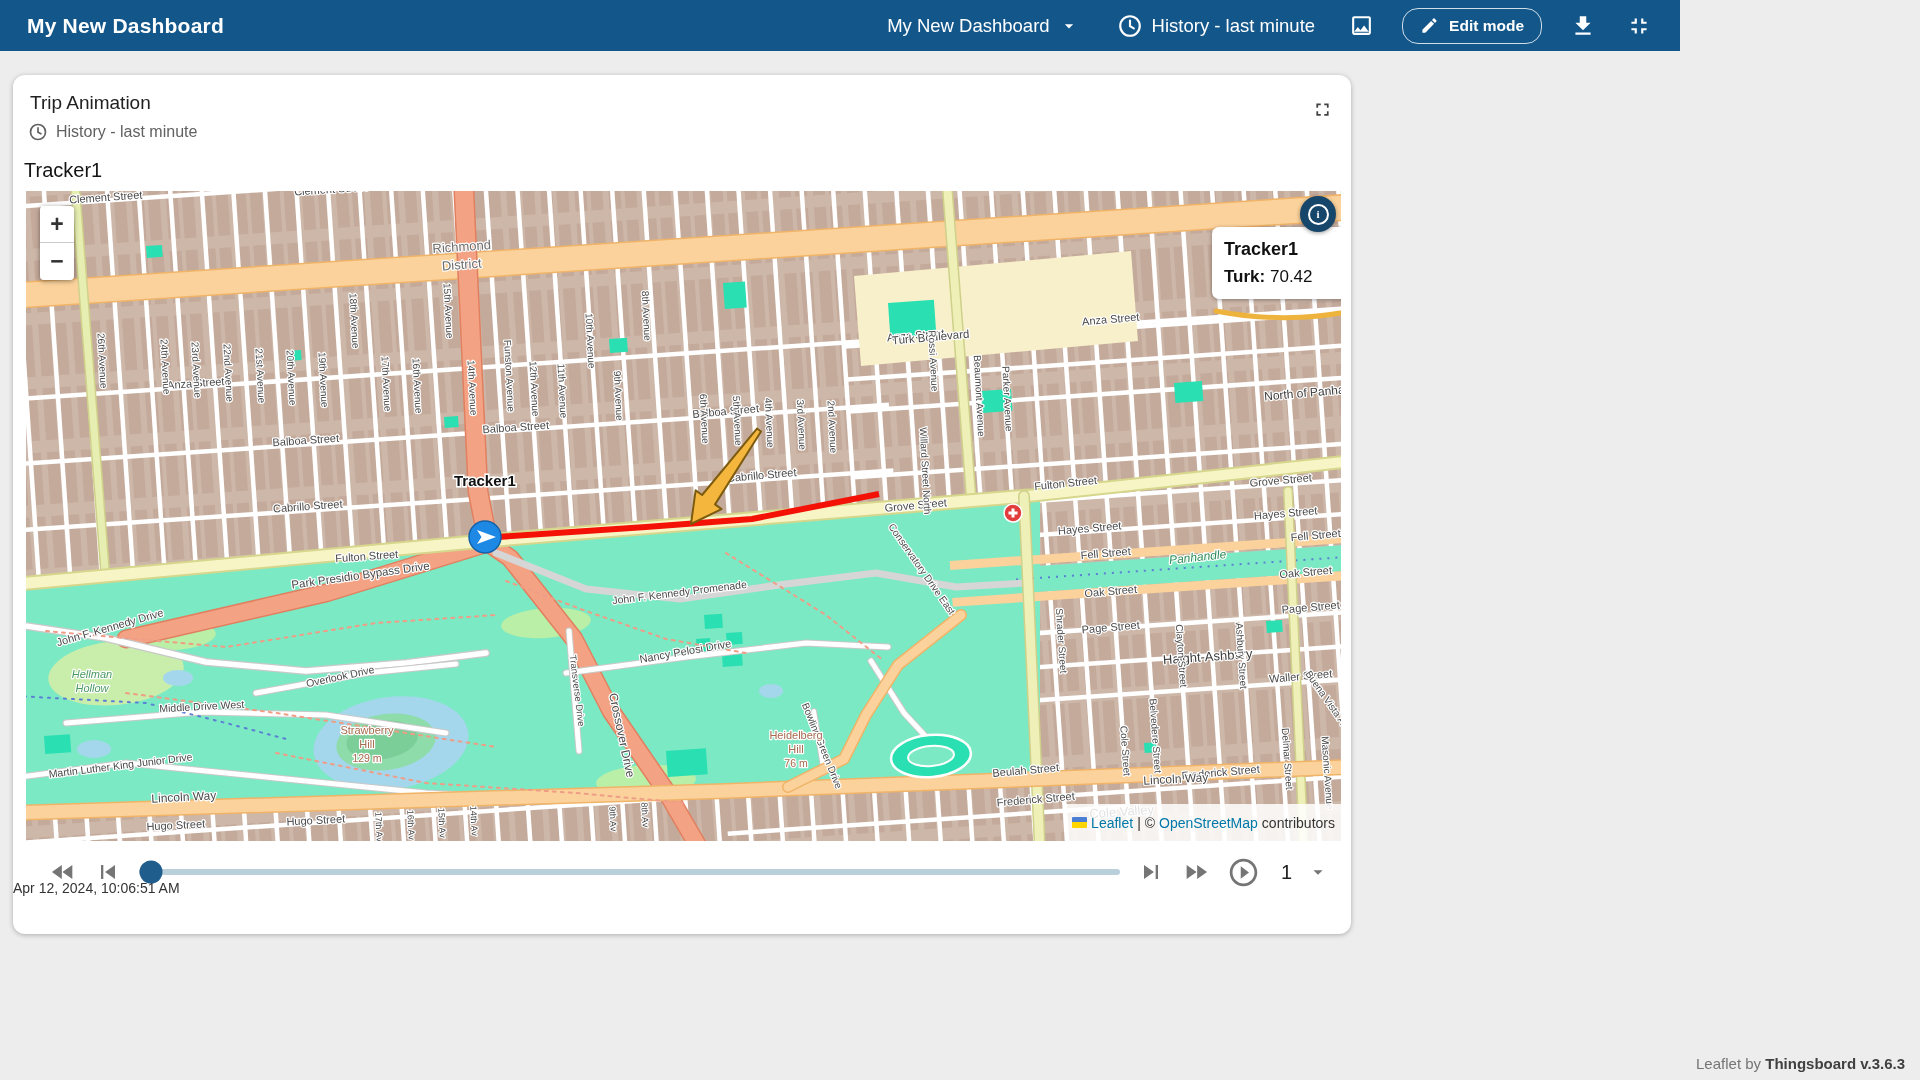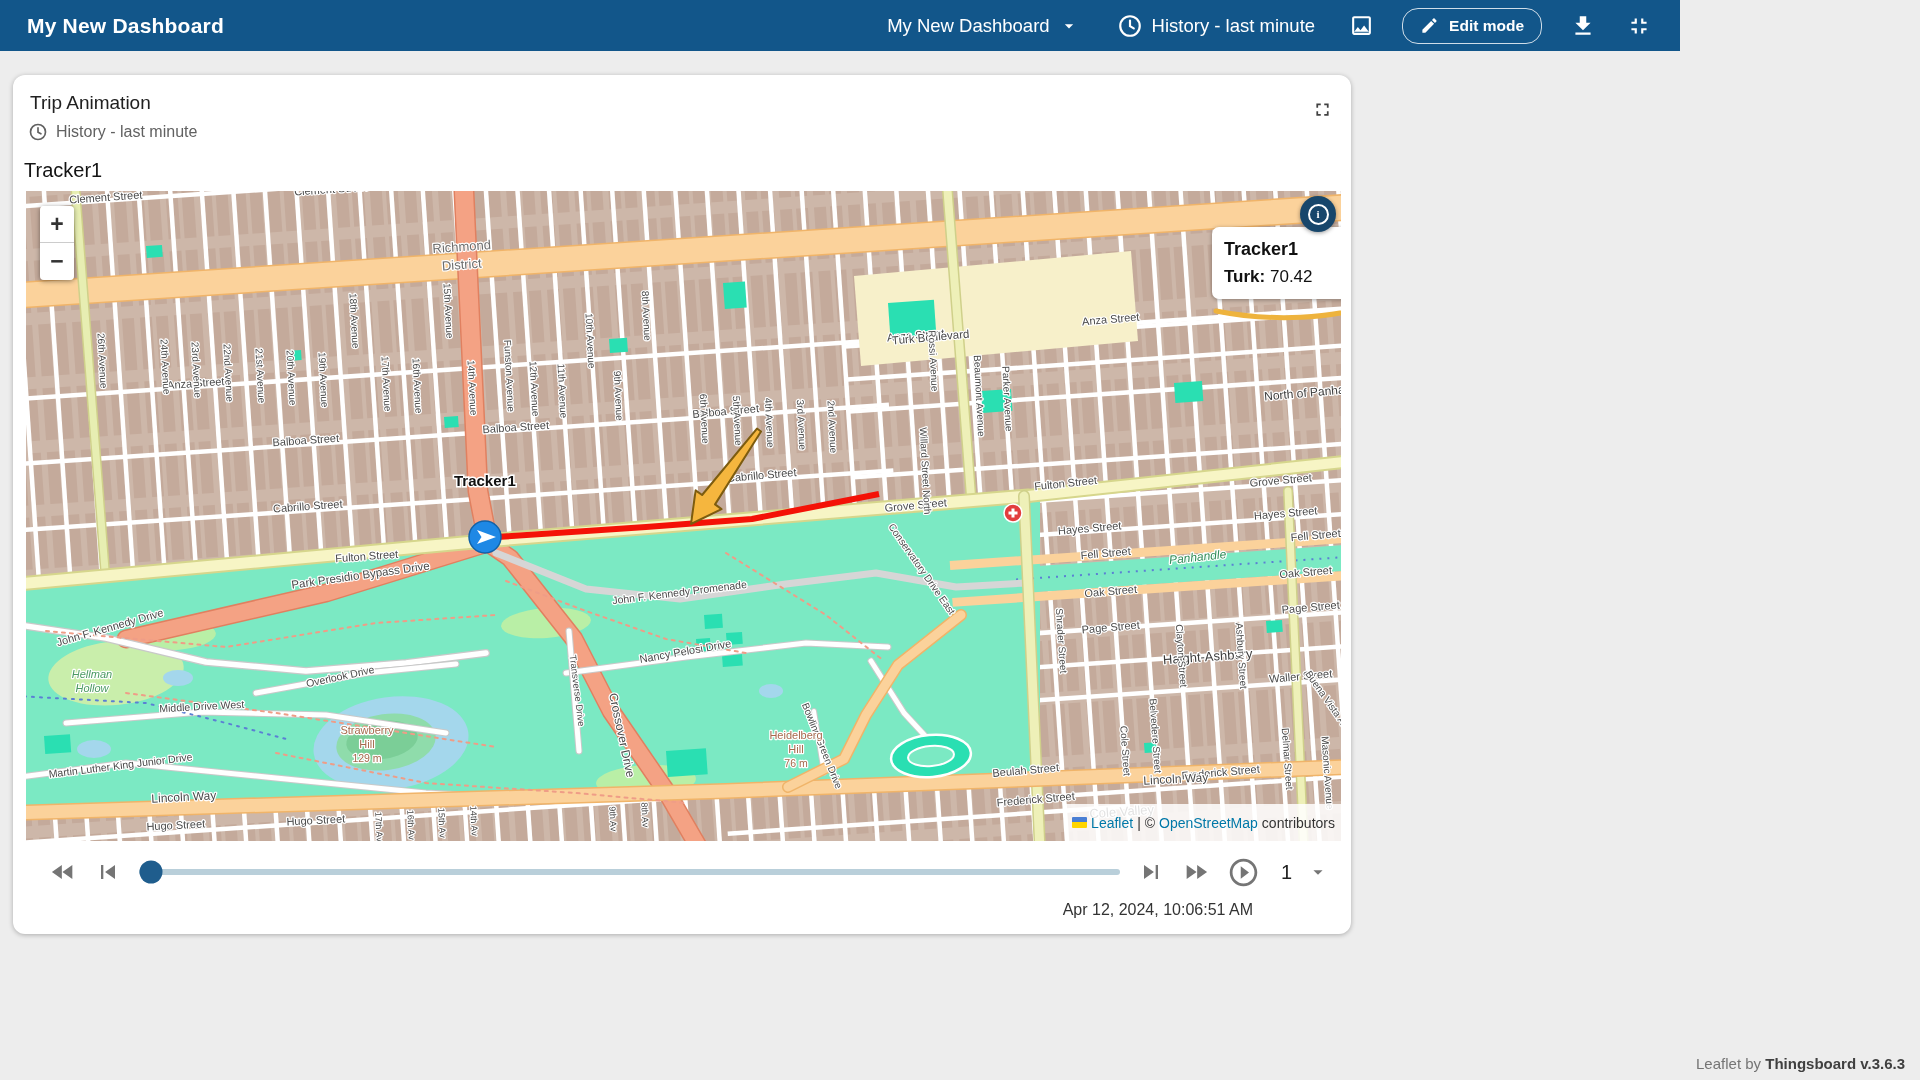--- a/index.html
+++ b/index.html
@@ -31,21 +31,21 @@
   .attrib{position:absolute;right:0;bottom:0;height:21px;background:rgba(255,255,255,.85);display:flex;align-items:center;gap:4px;padding:8px 6px;font-size:14px;color:#333;z-index:6}
   .attrib a{color:#0078A8;text-decoration:none;cursor:pointer}
   .flag{display:inline-block;width:15px;height:11px;border-radius:1px;background:linear-gradient(#4a7fd4 50%,#ffd500 50%)}
   
   .timeline{position:absolute;left:0;top:779px;width:1338px;height:36px;display:flex;align-items:center;padding:0 22px 0 36px;gap:17px;box-sizing:border-box}
   .tl-btn{background:none;border:none;color:#757575;display:flex;align-items:center;cursor:pointer;padding:0}
   .slider{flex:1;height:30px;position:relative;display:flex;align-items:center;cursor:pointer}
   .track{width:100%;height:6px;background:#b9cfda;border-radius:3px}
   .knob{position:absolute;top:50%;transform:translate(-50%,-50%);width:23px;height:23px;border-radius:50%;background:#1f5d8d;cursor:grab}
   .speed{display:flex;align-items:center;gap:15px;font-size:20px;color:#222;margin-left:4px;cursor:pointer}
-  .timestamp{position:absolute;top:826px;left:0;width:1240px;text-align:right;font-size:16px;color:#333}
+  .timestamp{position:absolute;top:805px;left:0;width:1240px;text-align:left;font-size:14px;color:#333}
   
   .footer{position:absolute;right:15px;bottom:8px;font-size:15px;color:#757575}
   .footer a{color:#404040;font-weight:700;text-decoration:none;cursor:pointer}
 </style>
 </head>
 <body>
 
 <div class="topbar">
   <div class="topbar-title">My New Dashboard</div>
   <div class="topbar-right">

